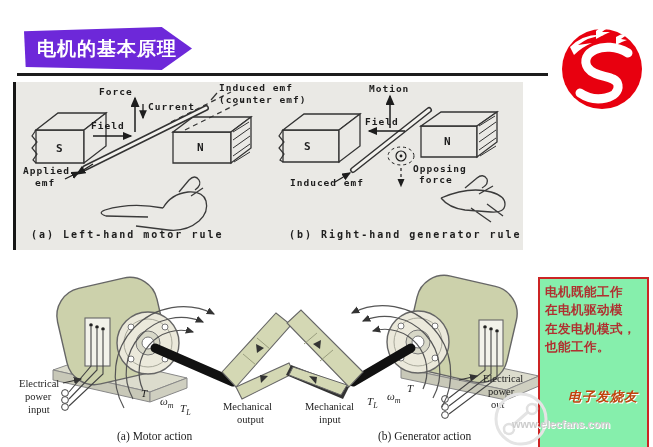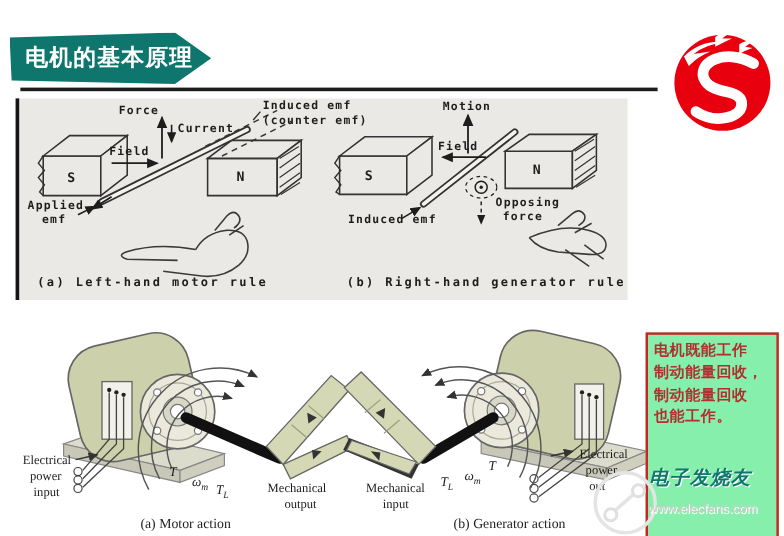--- a/index.html
+++ b/index.html
@@ -1,21 +1,21 @@
 <!DOCTYPE html>
 <html><head>
 <meta charset="utf-8">
 <style>
   html,body{margin:0;padding:0}
   body{width:653px;height:447px;background:#fff;position:relative;overflow:hidden;
        font-family:"Liberation Sans",sans-serif;}
   .abs{position:absolute}
 
   
-  .banner{left:8px;top:27px;width:168px;height:43px;background:#0f766e;
+  .banner{left:24px;top:27px;width:168px;height:43px;background:#6d28d9;
           clip-path:polygon(0 10%,82% 0,100% 50%,82% 100%,1% 93%);}
   .banner span{display:block;color:#fff;font-weight:bold;font-size:19px;
                line-height:43px;padding-left:13px;letter-spacing:1px;}
   .rule-line{left:17px;top:73px;width:531px;height:3px;background:#1c1c1c;}
 
   
   .panel{left:13px;top:82px;width:507px;height:168px;background:#eae9e5;
          border-left:3px solid #161616;}
 
   
@@ -29,23 +29,23 @@
   .msub{font-family:"Liberation Serif",serif;font-style:italic;font-size:8px;fill:#1d1d1d}
   .mcap{font-family:"Liberation Serif",serif;font-size:11.5px;fill:#1d1d1d}
 
   
   .note{left:538px;top:277px;width:111px;height:176px;border:2px solid #cc2424;
         background:#86efac;padding:4px 3px 0 5px;box-sizing:border-box;}
   .note div{color:#b03030;font-weight:bold;font-size:12.5px;line-height:18.4px;
             letter-spacing:.5px;font-family:"Liberation Serif",serif;}
 
   
-  .wm-brand{left:541px;top:388px;color:#0f766e;font-weight:bold;font-size:16px;
+  .wm-brand{left:568px;top:388px;color:#c2410c;font-weight:bold;font-size:13px;
             font-style:italic;letter-spacing:1px;text-shadow:1px 1px 0 #fff;}
-  .wm-url{left:540px;top:418px;color:#cccccc;font-weight:normal;font-size:11px;
+  .wm-url{left:512px;top:418px;color:#cccccc;font-weight:bold;font-size:11px;
           text-shadow:1px 1px 0 #fff;}
 </style>
 </head>
 <body>
 
 <div class="abs banner">
   <span>电机的基本原理</span>
 </div>
 <div class="abs rule-line"></div>
 
@@ -272,22 +272,22 @@
 
   <line x1="176" y1="110" x2="194" y2="106" stroke="#333" stroke-width="1.2" marker-end="url(#ah3)"></line>
   <text class="mlabel" x="200" y="112">Electrical</text>
   <text class="mlabel" x="205" y="125">power</text>
   <text class="mlabel" x="208" y="138">out</text>
   <text class="mcap" x="95" y="170">(b) Generator action</text>
 </svg>
 
 <div class="abs note">
   <div>电机既能工作</div>
-  <div>制动能量回收，</div>
-  <div>制动能量回收</div>
+  <div>在电机驱动模</div>
+  <div>在发电机模式，</div>
   <div>也能工作。</div>
 </div>
 
 <svg class="abs" style="left:492px;top:390px" width="58" height="57" viewBox="0 0 58 57">
   <circle cx="29" cy="29" r="25" fill="none" stroke="#e4e4e4" stroke-width="3"></circle>
   <line x1="12" y1="43" x2="45" y2="14" stroke="#e4e4e4" stroke-width="3"></line>
   <circle cx="17" cy="39" r="5" fill="#fff" stroke="#e0e0e0" stroke-width="2.5"></circle>
   <circle cx="40" cy="19" r="5" fill="#fff" stroke="#e0e0e0" stroke-width="2.5"></circle>
 </svg>
 <div class="abs wm-brand">电子发烧友</div>

